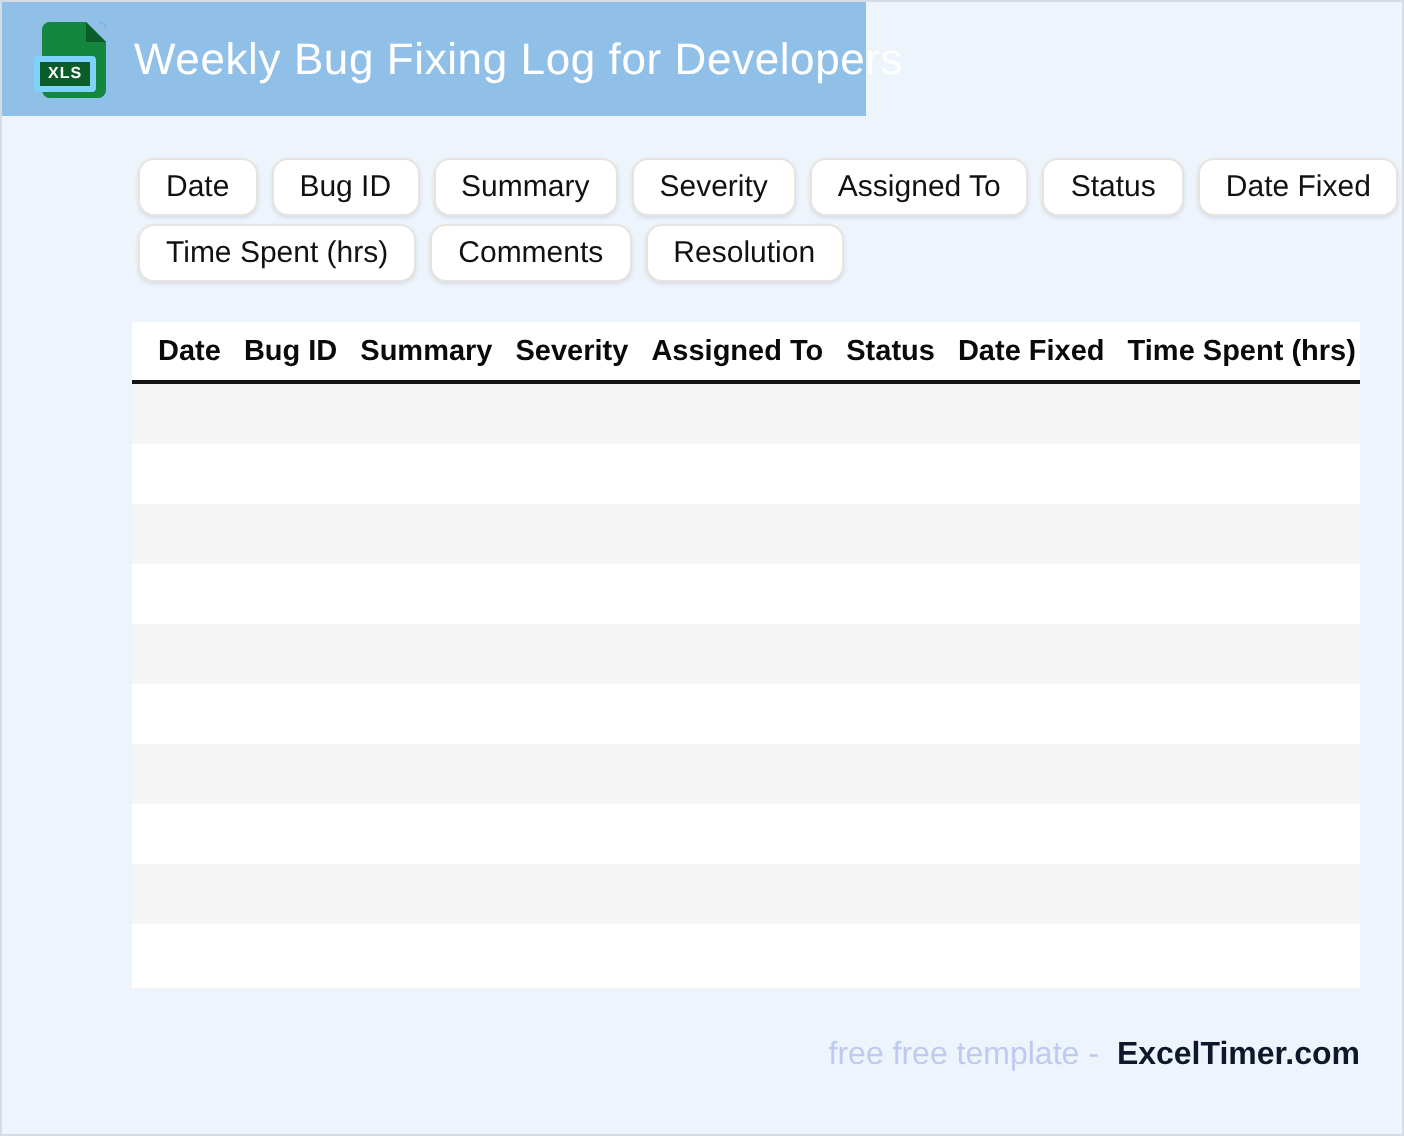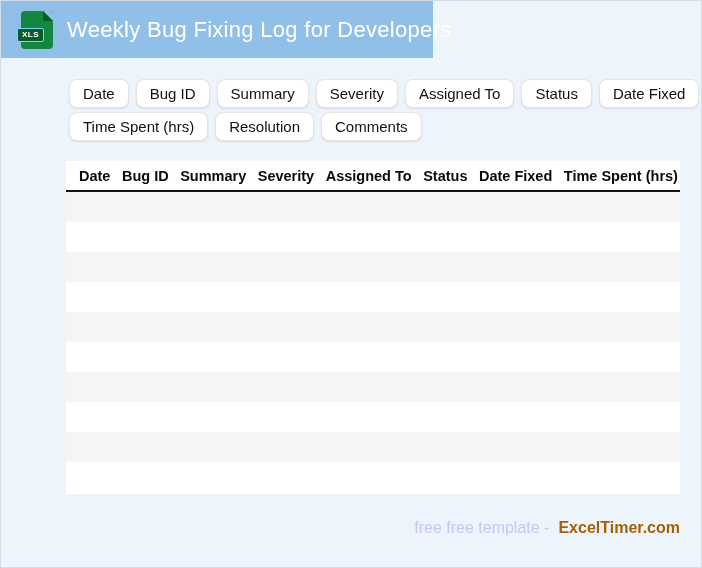--- a/index.html
+++ b/index.html
@@ -33,21 +33,21 @@
   }
   .xls-icon .fold {
     position:absolute; right:0; top:0;
     width:0; height:0;
     border-left:10px solid #0a5c2a;
     border-top:10px solid #90bfe8;
     border-top-right-radius:4px;
   }
   .xls-icon .tag {
     position:absolute; left:-4px; top:17px;
-    background:#0a5c2a; border:1px solid #7dd3fc; border-radius:2px;
+    background:#0a5c2a; border:3px solid #7dd3fc; border-radius:2px;
     color:#ffffff; font-size:8px; font-weight:bold;
     padding:1px 4px; letter-spacing:.5px; line-height:10px;
   }
 
   
   .chips { position:absolute; left:68px; top:78px; width:580px; }
   .chip-row { display:flex; gap:7px; margin-bottom:4px; }
   .chip {
     background:#ffffff;
     border:1px solid #e7e4df;
@@ -78,21 +78,21 @@
   .trow.odd  { background:#f5f5f5; }
   .trow.even { background:#ffffff; }
 
   
   .footer {
     position:absolute; right:21px; top:518px;
     font-size:16px; color:#bfcaf0;
     display:flex; align-items:baseline;
   }
   .footer .brand {
-    font-weight:bold; color:#a16207; margin-left:9px;
+    font-weight:bold; color:#0f172a; margin-left:9px;
     text-decoration:none; cursor:pointer;
   }
 </style>
 </head>
 <body>
 
 <div class="banner">
   <div class="xls-icon">
     <div class="fold"></div>
     <div class="tag">XLS</div>
@@ -114,23 +114,23 @@
       <button class="chip">Assigned To</button>
 
       <button class="chip">Status</button>
 
       <button class="chip">Date Fixed</button>
     </div>
   <div class="chip-row">
 
       <button class="chip">Time Spent (hrs)</button>
 
+      <button class="chip">Comments</button>
+
       <button class="chip">Resolution</button>
-
-      <button class="chip">Comments</button>
     </div>
 </div>
 
 <div class="table-card">
   <div class="thead">
 
       <div class="th">Date</div>
 
       <div class="th">Bug ID</div>
 

